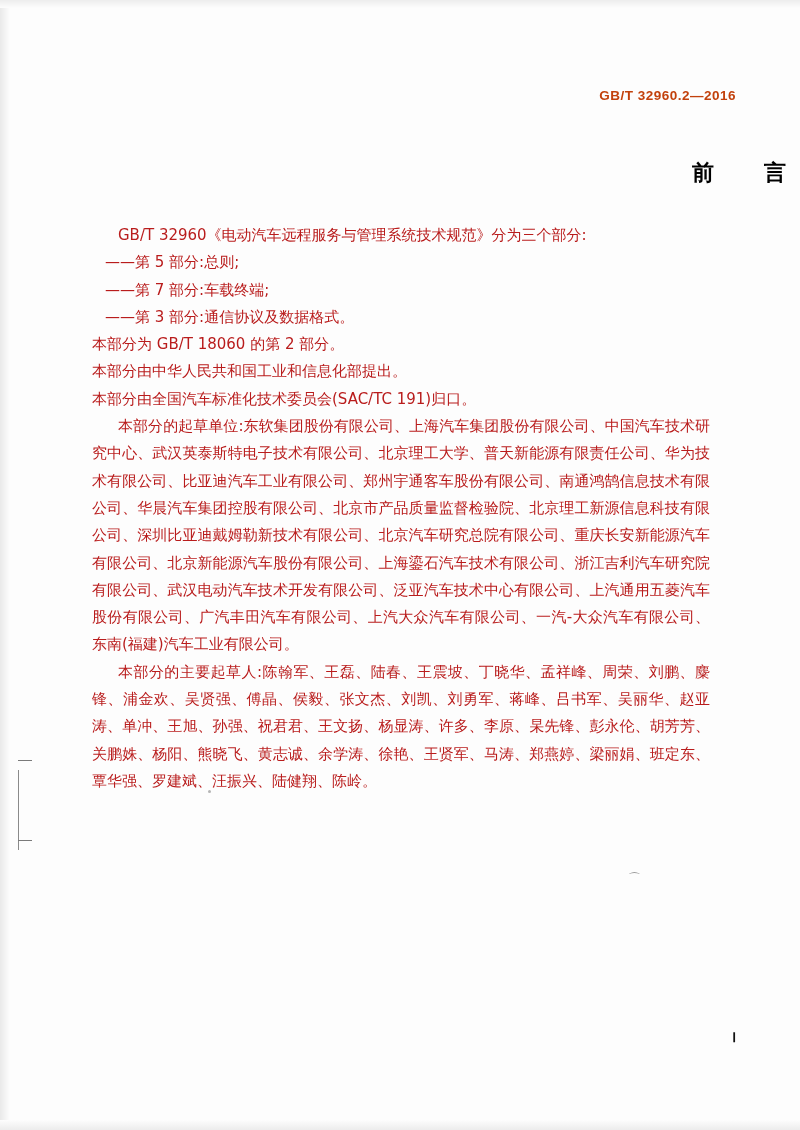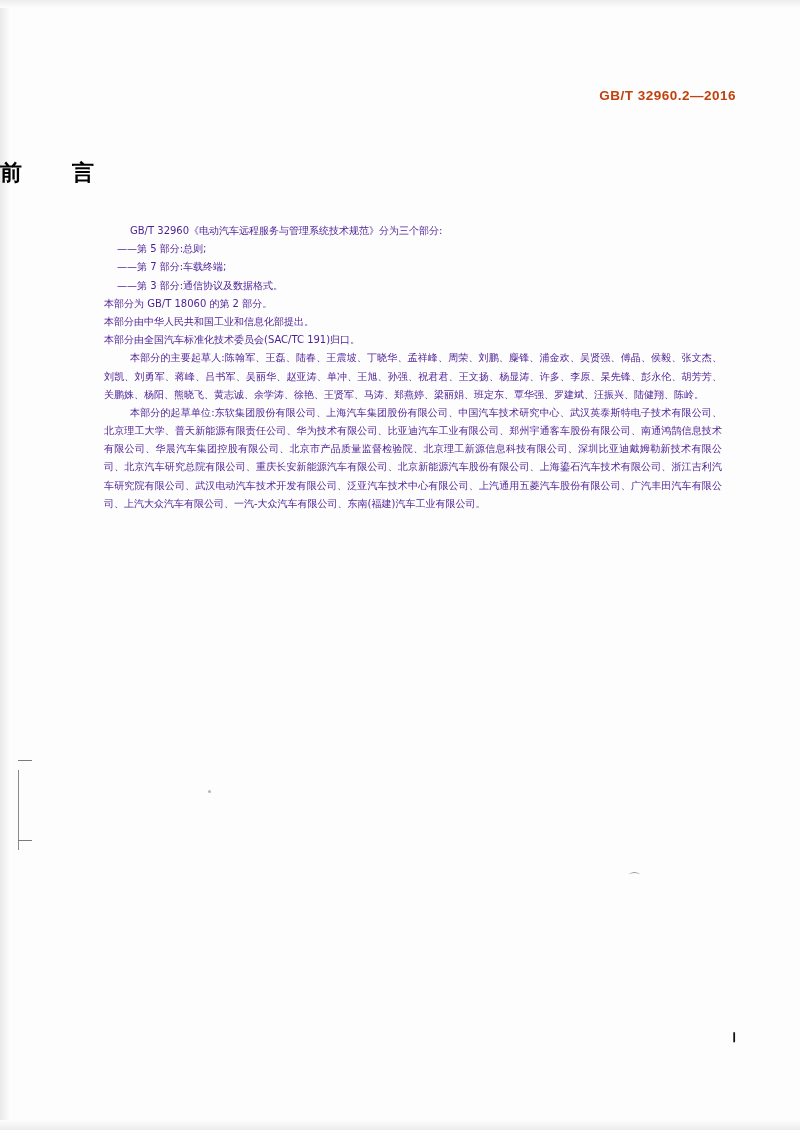--- a/index.html
+++ b/index.html
@@ -30,38 +30,37 @@
     font-family: "Liberation Sans", sans-serif;
     font-weight: bold;
     color: #c2410c;
   }
   
   .doc-title {
     position: absolute;
     top: 158px;
     left: 0;
     width: 100%;
-    text-align: left;
+    text-align: right;
     font-size: 22px;
     font-weight: bold;
     letter-spacing: 14px;
     font-family: "DejaVu Sans", "Liberation Sans", sans-serif;
     color: #000;
   }
   
   .body-block {
     position: absolute;
     top: 222px;
     left: 92px;
     width: 618px;
-    font-size: 10px;
+    font-size: 15px;
     line-height: 1.82;
-    color: #4c1d95;
+    color: #b91c1c;
     text-align: justify;
-    margin-left: 12px;
   }
   .para {
     margin: 0 0 0 0;
     text-indent: 0;
   }
   .para.indent {
     text-indent: 26px;
   }
   .para.sub {
     text-indent: 13px;
@@ -142,22 +141,22 @@
   <div class="doc-title">前　言</div>
 
   <div class="body-block">
     <p class="para indent">GB/T 32960《电动汽车远程服务与管理系统技术规范》分为三个部分:</p>
     <p class="para sub">——第 5 部分:总则;</p>
     <p class="para sub">——第 7 部分:车载终端;</p>
     <p class="para sub">——第 3 部分:通信协议及数据格式。</p>
     <p class="para">本部分为 GB/T 18060 的第 2 部分。</p>
     <p class="para">本部分由中华人民共和国工业和信息化部提出。</p>
     <p class="para">本部分由全国汽车标准化技术委员会(SAC/TC 191)归口。</p>
+    <p class="para indent">本部分的起草单位:东软集团股份有限公司、上海汽车集团股份有限公司、中国汽车技术研究中心、武汉英泰斯特电子技术有限公司、北京理工大学、普天新能源有限责任公司、华为技术有限公司、比亚迪汽车工业有限公司、郑州宇通客车股份有限公司、南通鸿鹄信息技术有限公司、华晨汽车集团控股有限公司、北京市产品质量监督检验院、北京理工新源信息科技有限公司、深圳比亚迪戴姆勒新技术有限公司、北京汽车研究总院有限公司、重庆长安新能源汽车有限公司、北京新能源汽车股份有限公司、上海鎏石汽车技术有限公司、浙江吉利汽车研究院有限公司、武汉电动汽车技术开发有限公司、泛亚汽车技术中心有限公司、上汽通用五菱汽车股份有限公司、广汽丰田汽车有限公司、上汽大众汽车有限公司、一汽-大众汽车有限公司、东南(福建)汽车工业有限公司。</p>
     <p class="para indent">本部分的主要起草人:陈翰军、王磊、陆春、王震坡、丁晓华、孟祥峰、周荣、刘鹏、麋锋、浦金欢、吴贤强、傅晶、侯毅、张文杰、刘凯、刘勇军、蒋峰、吕书军、吴丽华、赵亚涛、单冲、王旭、孙强、祝君君、王文扬、杨显涛、许多、李原、杲先锋、彭永伦、胡芳芳、关鹏姝、杨阳、熊晓飞、黄志诚、余学涛、徐艳、王贤军、马涛、郑燕婷、梁丽娟、班定东、覃华强、罗建斌、汪振兴、陆健翔、陈岭。</p>
-    <p class="para indent">本部分的起草单位:东软集团股份有限公司、上海汽车集团股份有限公司、中国汽车技术研究中心、武汉英泰斯特电子技术有限公司、北京理工大学、普天新能源有限责任公司、华为技术有限公司、比亚迪汽车工业有限公司、郑州宇通客车股份有限公司、南通鸿鹄信息技术有限公司、华晨汽车集团控股有限公司、北京市产品质量监督检验院、北京理工新源信息科技有限公司、深圳比亚迪戴姆勒新技术有限公司、北京汽车研究总院有限公司、重庆长安新能源汽车有限公司、北京新能源汽车股份有限公司、上海鎏石汽车技术有限公司、浙江吉利汽车研究院有限公司、武汉电动汽车技术开发有限公司、泛亚汽车技术中心有限公司、上汽通用五菱汽车股份有限公司、广汽丰田汽车有限公司、上汽大众汽车有限公司、一汽-大众汽车有限公司、东南(福建)汽车工业有限公司。</p>
   </div>
 
   <div class="tick t1"></div>
   <div class="vline"></div>
   <div class="tick t3"></div>
   <div class="dot-mark"></div>
   <div class="smudge">⁀</div>
 
   <div class="page-number">Ⅰ</div>
 </div>

